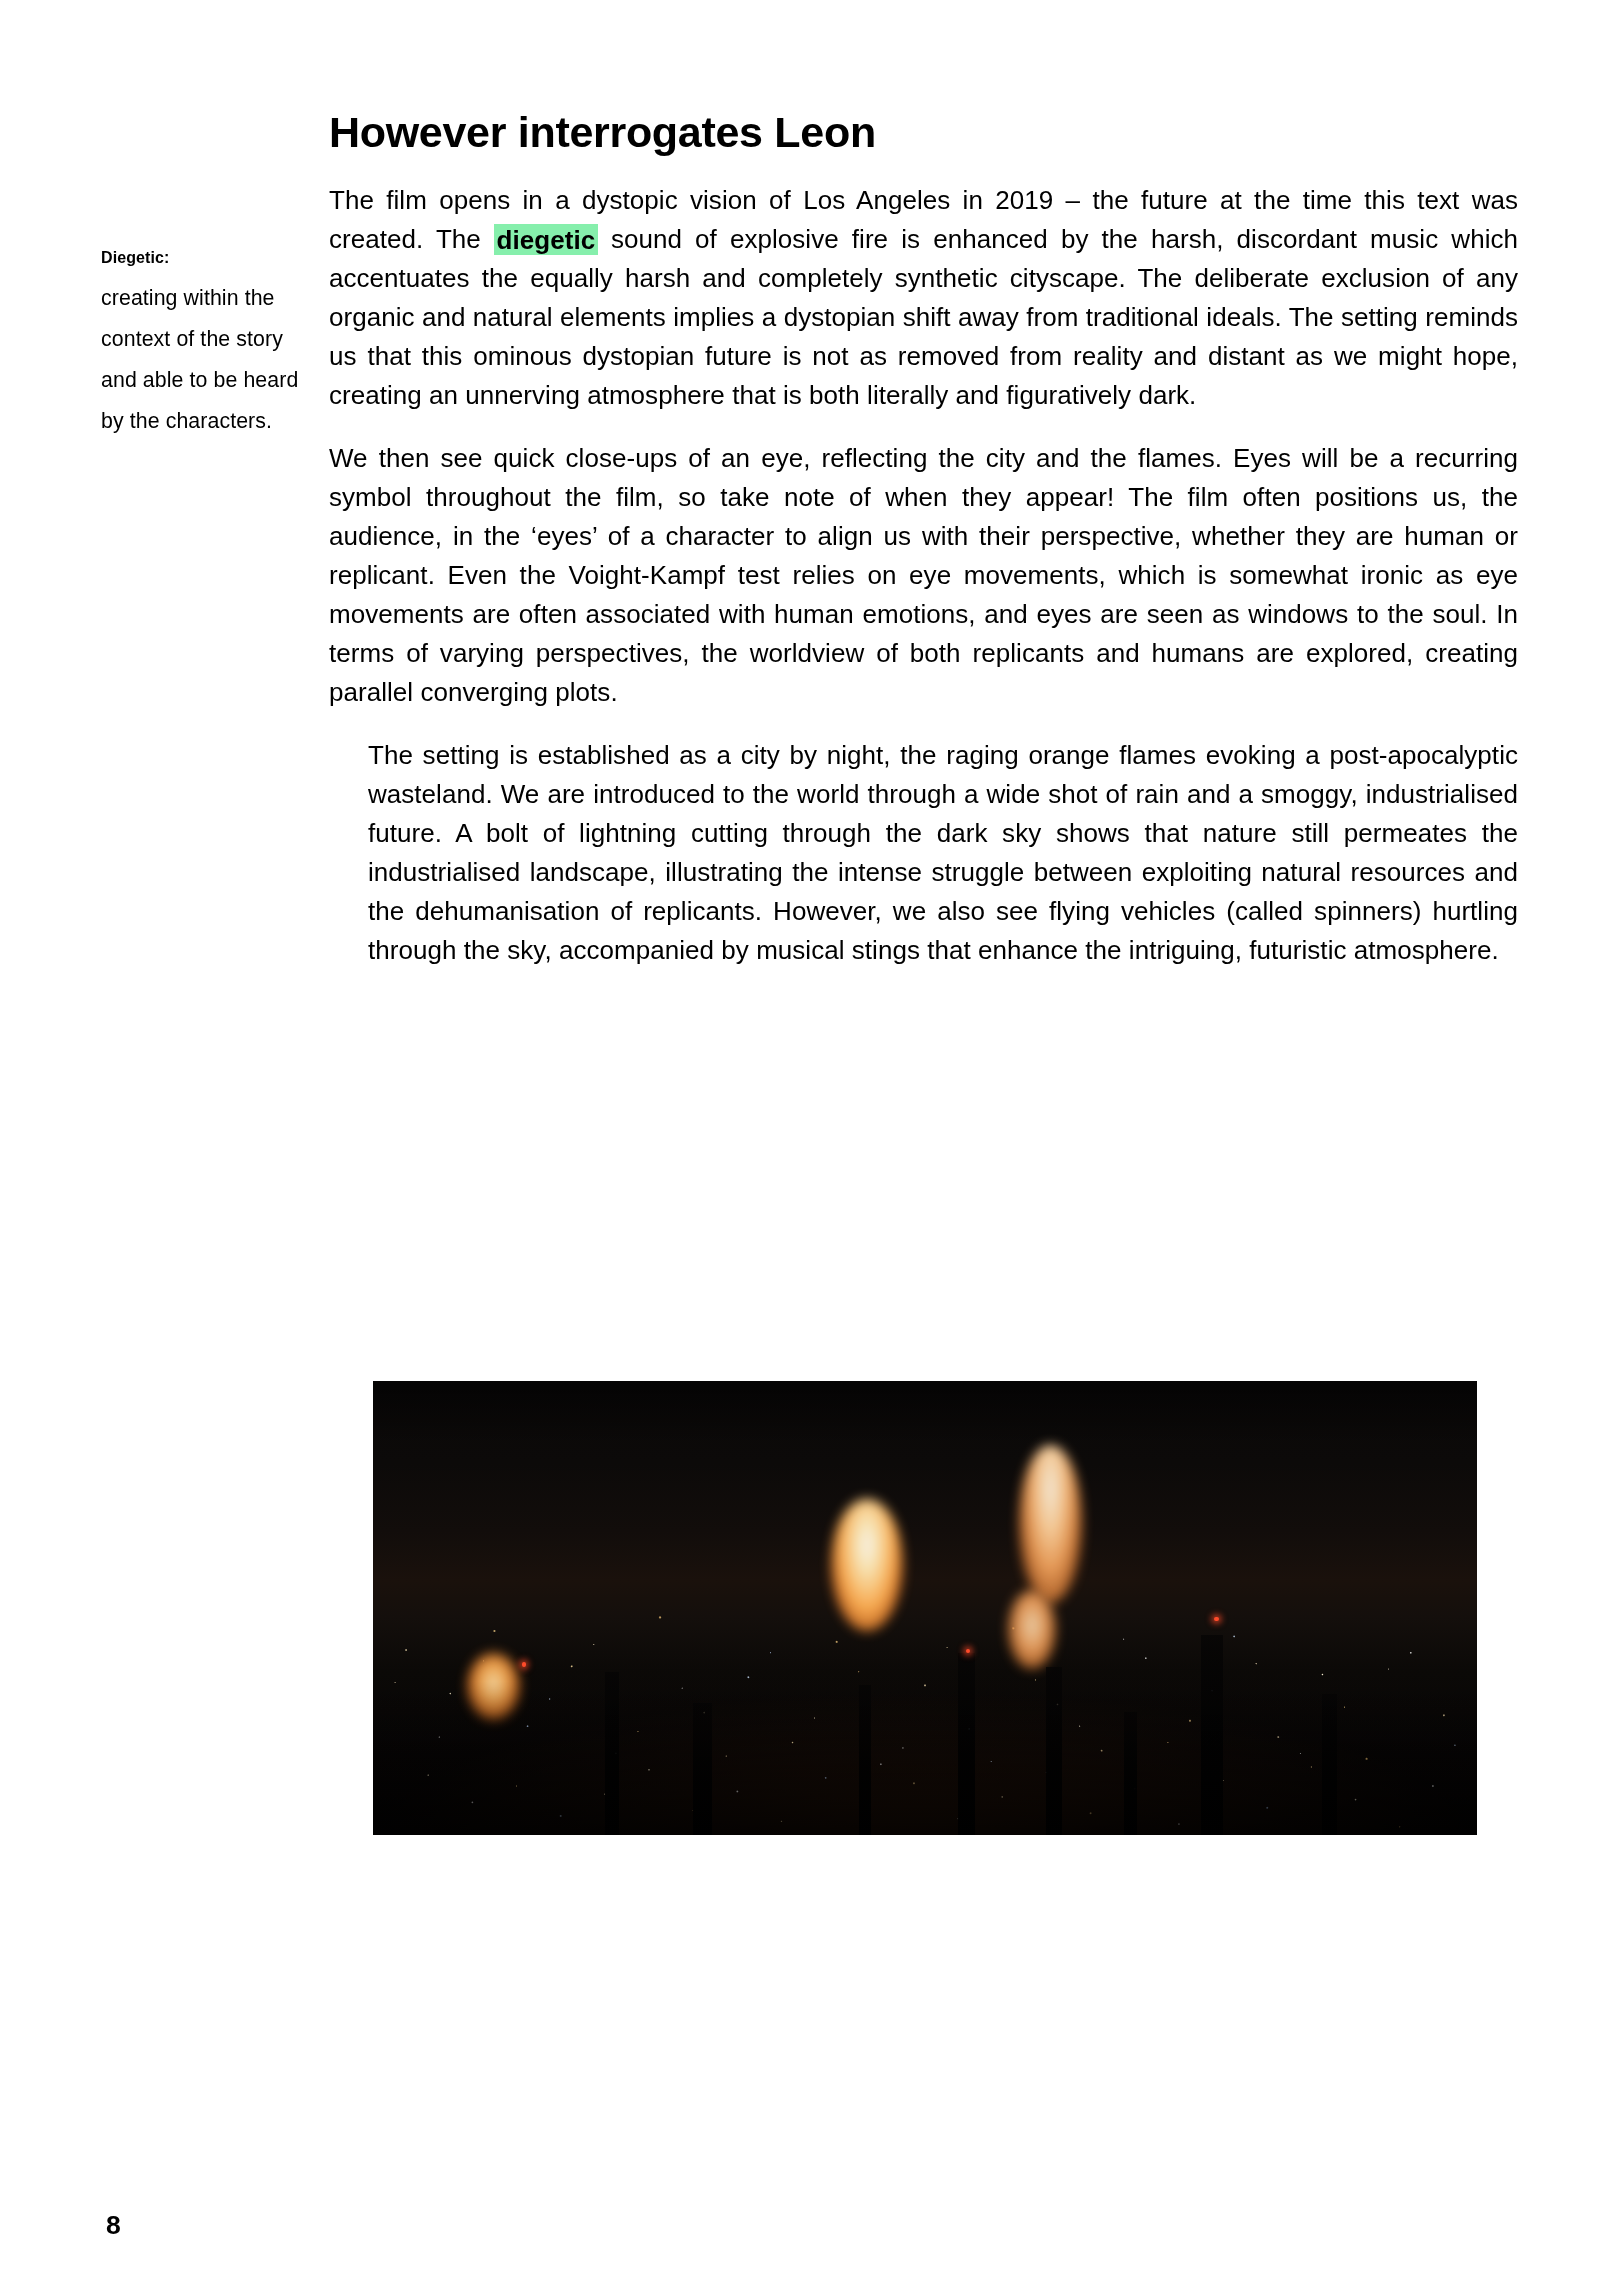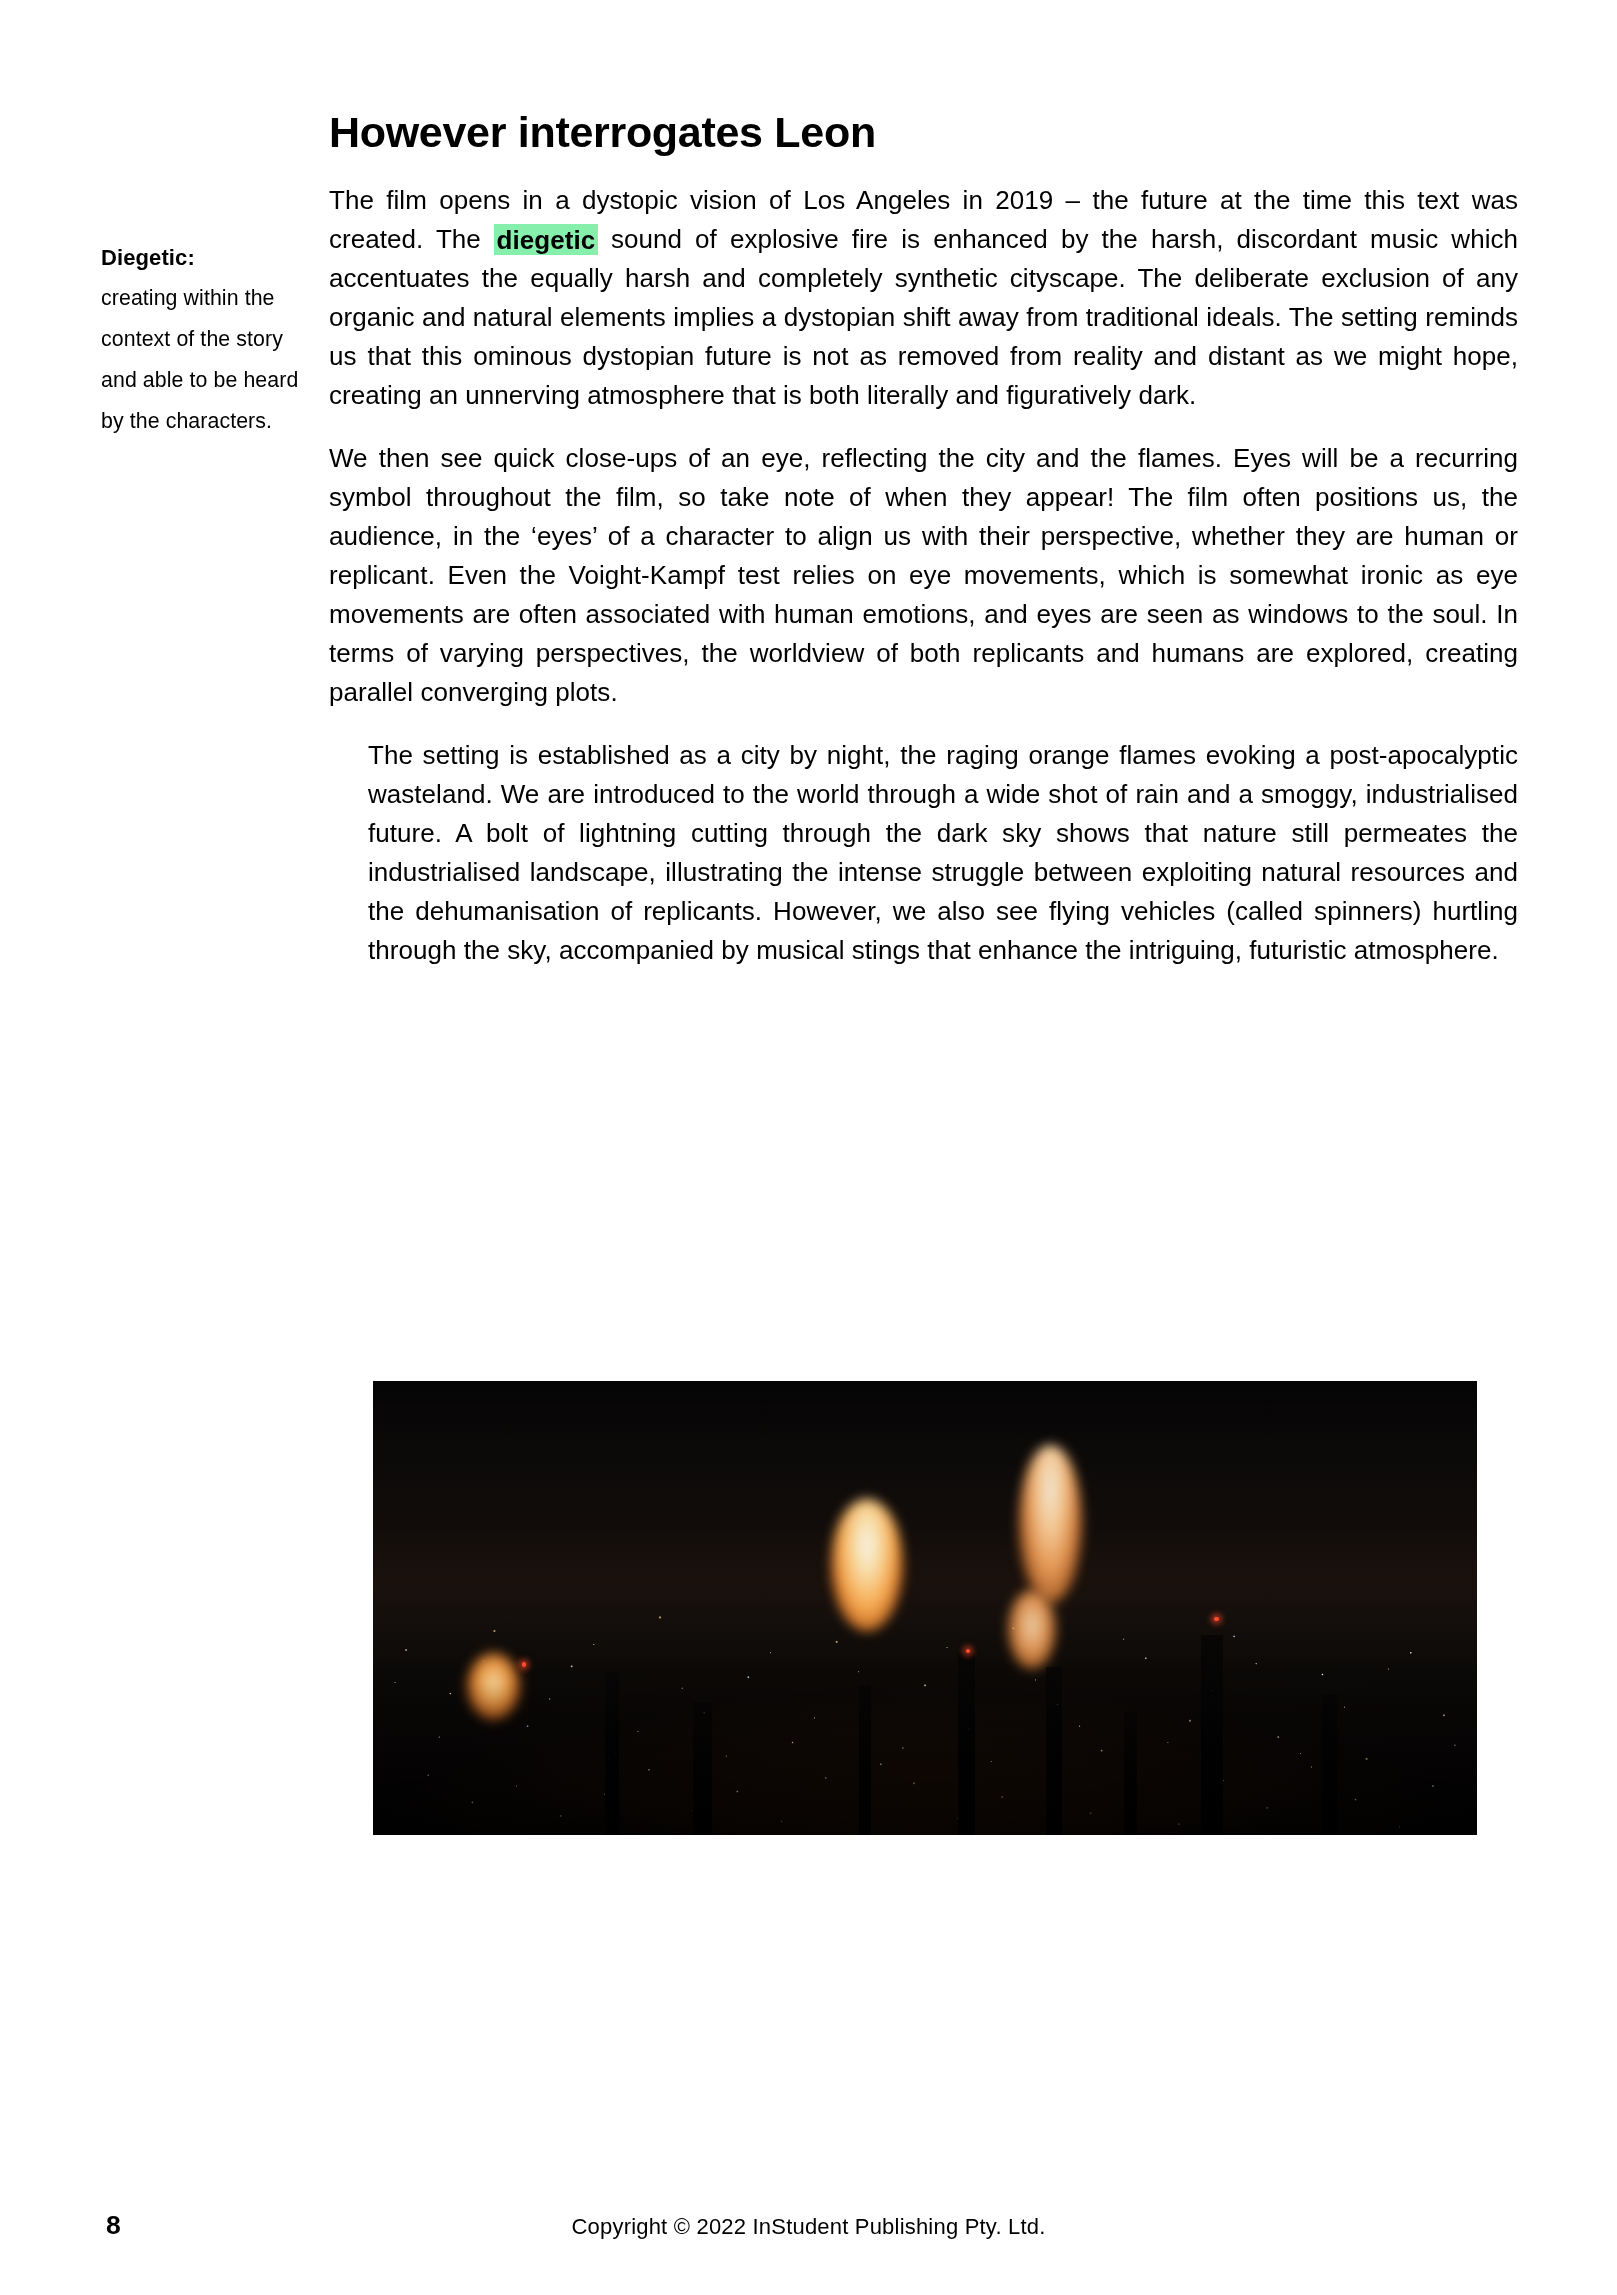--- a/index.html
+++ b/index.html
@@ -28,21 +28,21 @@
     width: 213px;
     font-size: 21.3px;
     line-height: 41px;
     color: #000;
     letter-spacing: 0.1px;
   }
   .gloss-term {
     font-weight: bold;
     display: block;
     margin-bottom: 0px;
-    font-size: 22px;
+    font-size: 16px;
   }
   .gloss-def {
     display: block;
     font-weight: normal;
   }
 
   
   .col {
     position: absolute;
     left: 329px;
@@ -327,17 +327,16 @@
     <div class="beacon" style="left:76.2%; top:52%;"></div>
     <div class="beacon" style="left:53.7%; top:59%;"></div>
     <div class="beacon" style="left:13.5%; top:62%;"></div>
 
     <div class="fade-top"></div>
     <div class="fade-bottom"></div>
   </div>
 
   <div class="footer">
     <div class="page-number">8</div>
-    <div class="copyright">Copyright ©  2022 InStudent Publishing Pty. Ltd.</div>
   </div>
 
 </div>
 
 
 </body></html>

